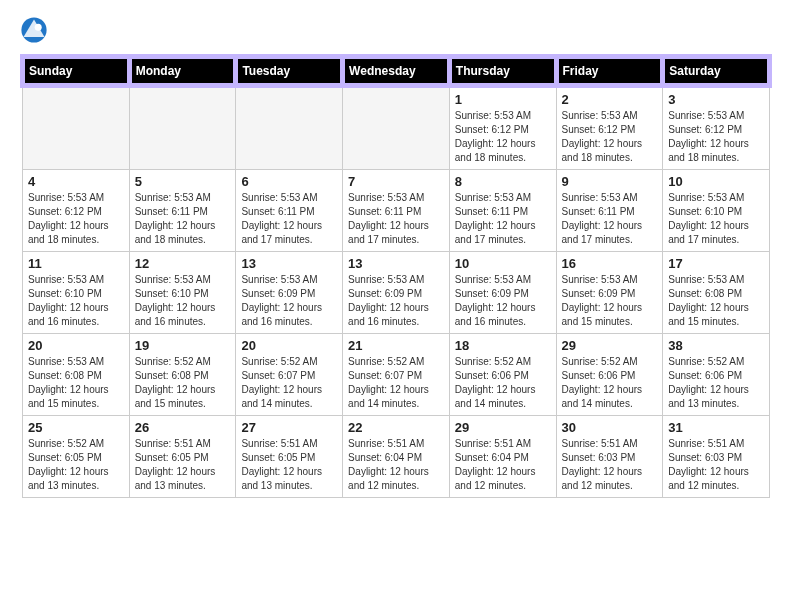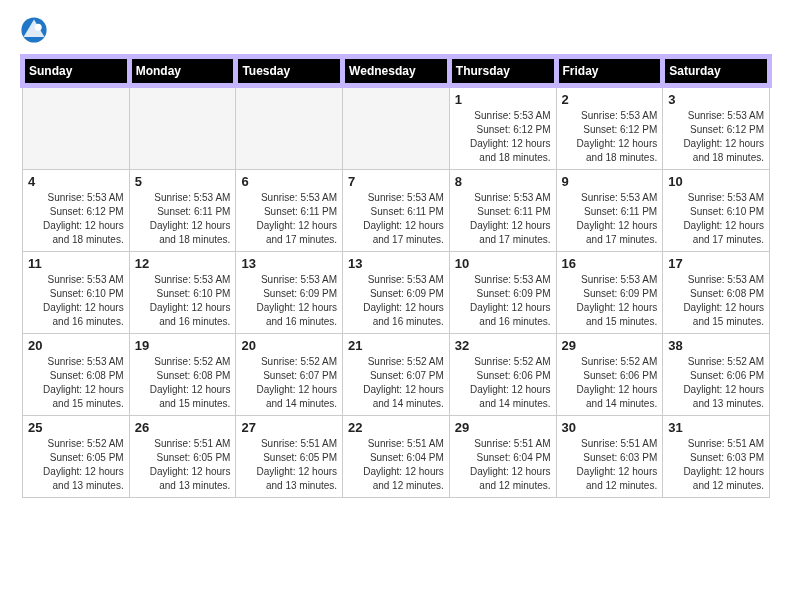--- a/index.html
+++ b/index.html
@@ -86,21 +86,20 @@
       font-size: 13px;
       font-weight: bold;
       color: #222;
       display: block;
       margin-bottom: 2px;
     }
     .day-info {
       font-size: 10px;
       color: #333;
       line-height: 1.4;
-      text-align: right;
     }
   </style>
 </head>
 <body>
 
 <div class="page">
   <div class="header">
     <div class="logo">
       <svg class="logo-icon" viewBox="0 0 40 40">
         <circle cx="20" cy="20" r="18" fill="#2176c7"></circle>
@@ -220,21 +219,21 @@
           </td>
           <td>
             <span class="day-number">20</span>
             <div class="day-info">Sunrise: 5:52 AM<br>Sunset: 6:07 PM<br>Daylight: 12 hours<br>and 14 minutes.</div>
           </td>
           <td>
             <span class="day-number">21</span>
             <div class="day-info">Sunrise: 5:52 AM<br>Sunset: 6:07 PM<br>Daylight: 12 hours<br>and 14 minutes.</div>
           </td>
           <td>
-            <span class="day-number">32</span>
+            <span class="day-number">18</span>
             <div class="day-info">Sunrise: 5:52 AM<br>Sunset: 6:06 PM<br>Daylight: 12 hours<br>and 14 minutes.</div>
           </td>
           <td>
             <span class="day-number">29</span>
             <div class="day-info">Sunrise: 5:52 AM<br>Sunset: 6:06 PM<br>Daylight: 12 hours<br>and 14 minutes.</div>
           </td>
           <td>
             <span class="day-number">38</span>
             <div class="day-info">Sunrise: 5:52 AM<br>Sunset: 6:06 PM<br>Daylight: 12 hours<br>and 13 minutes.</div>
           </td>

